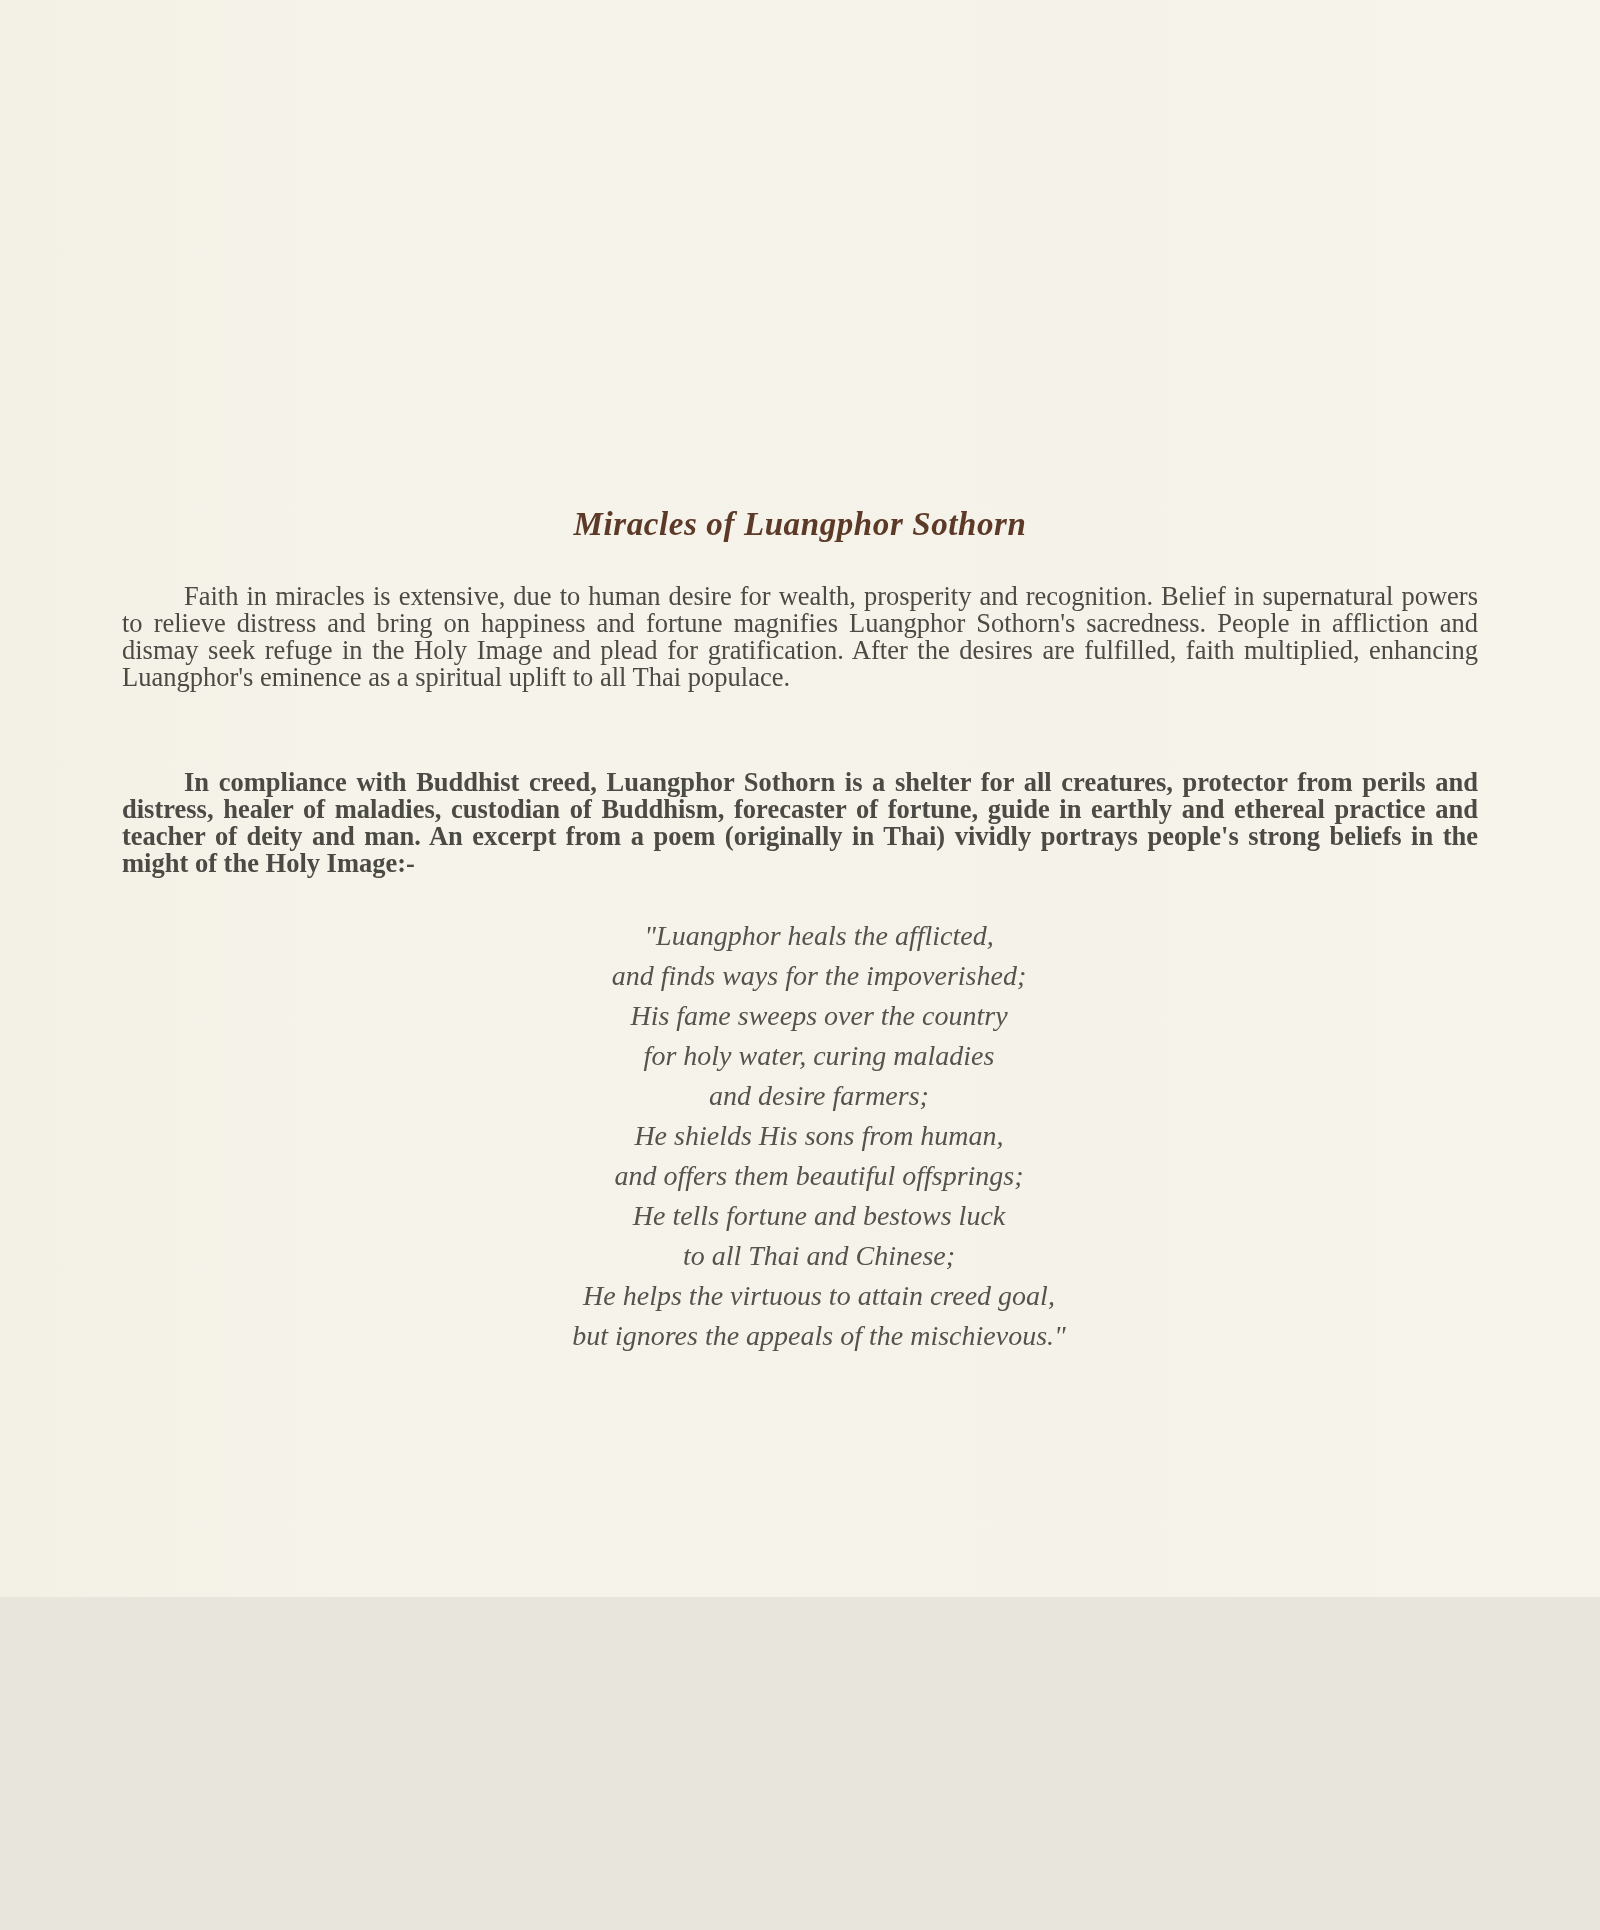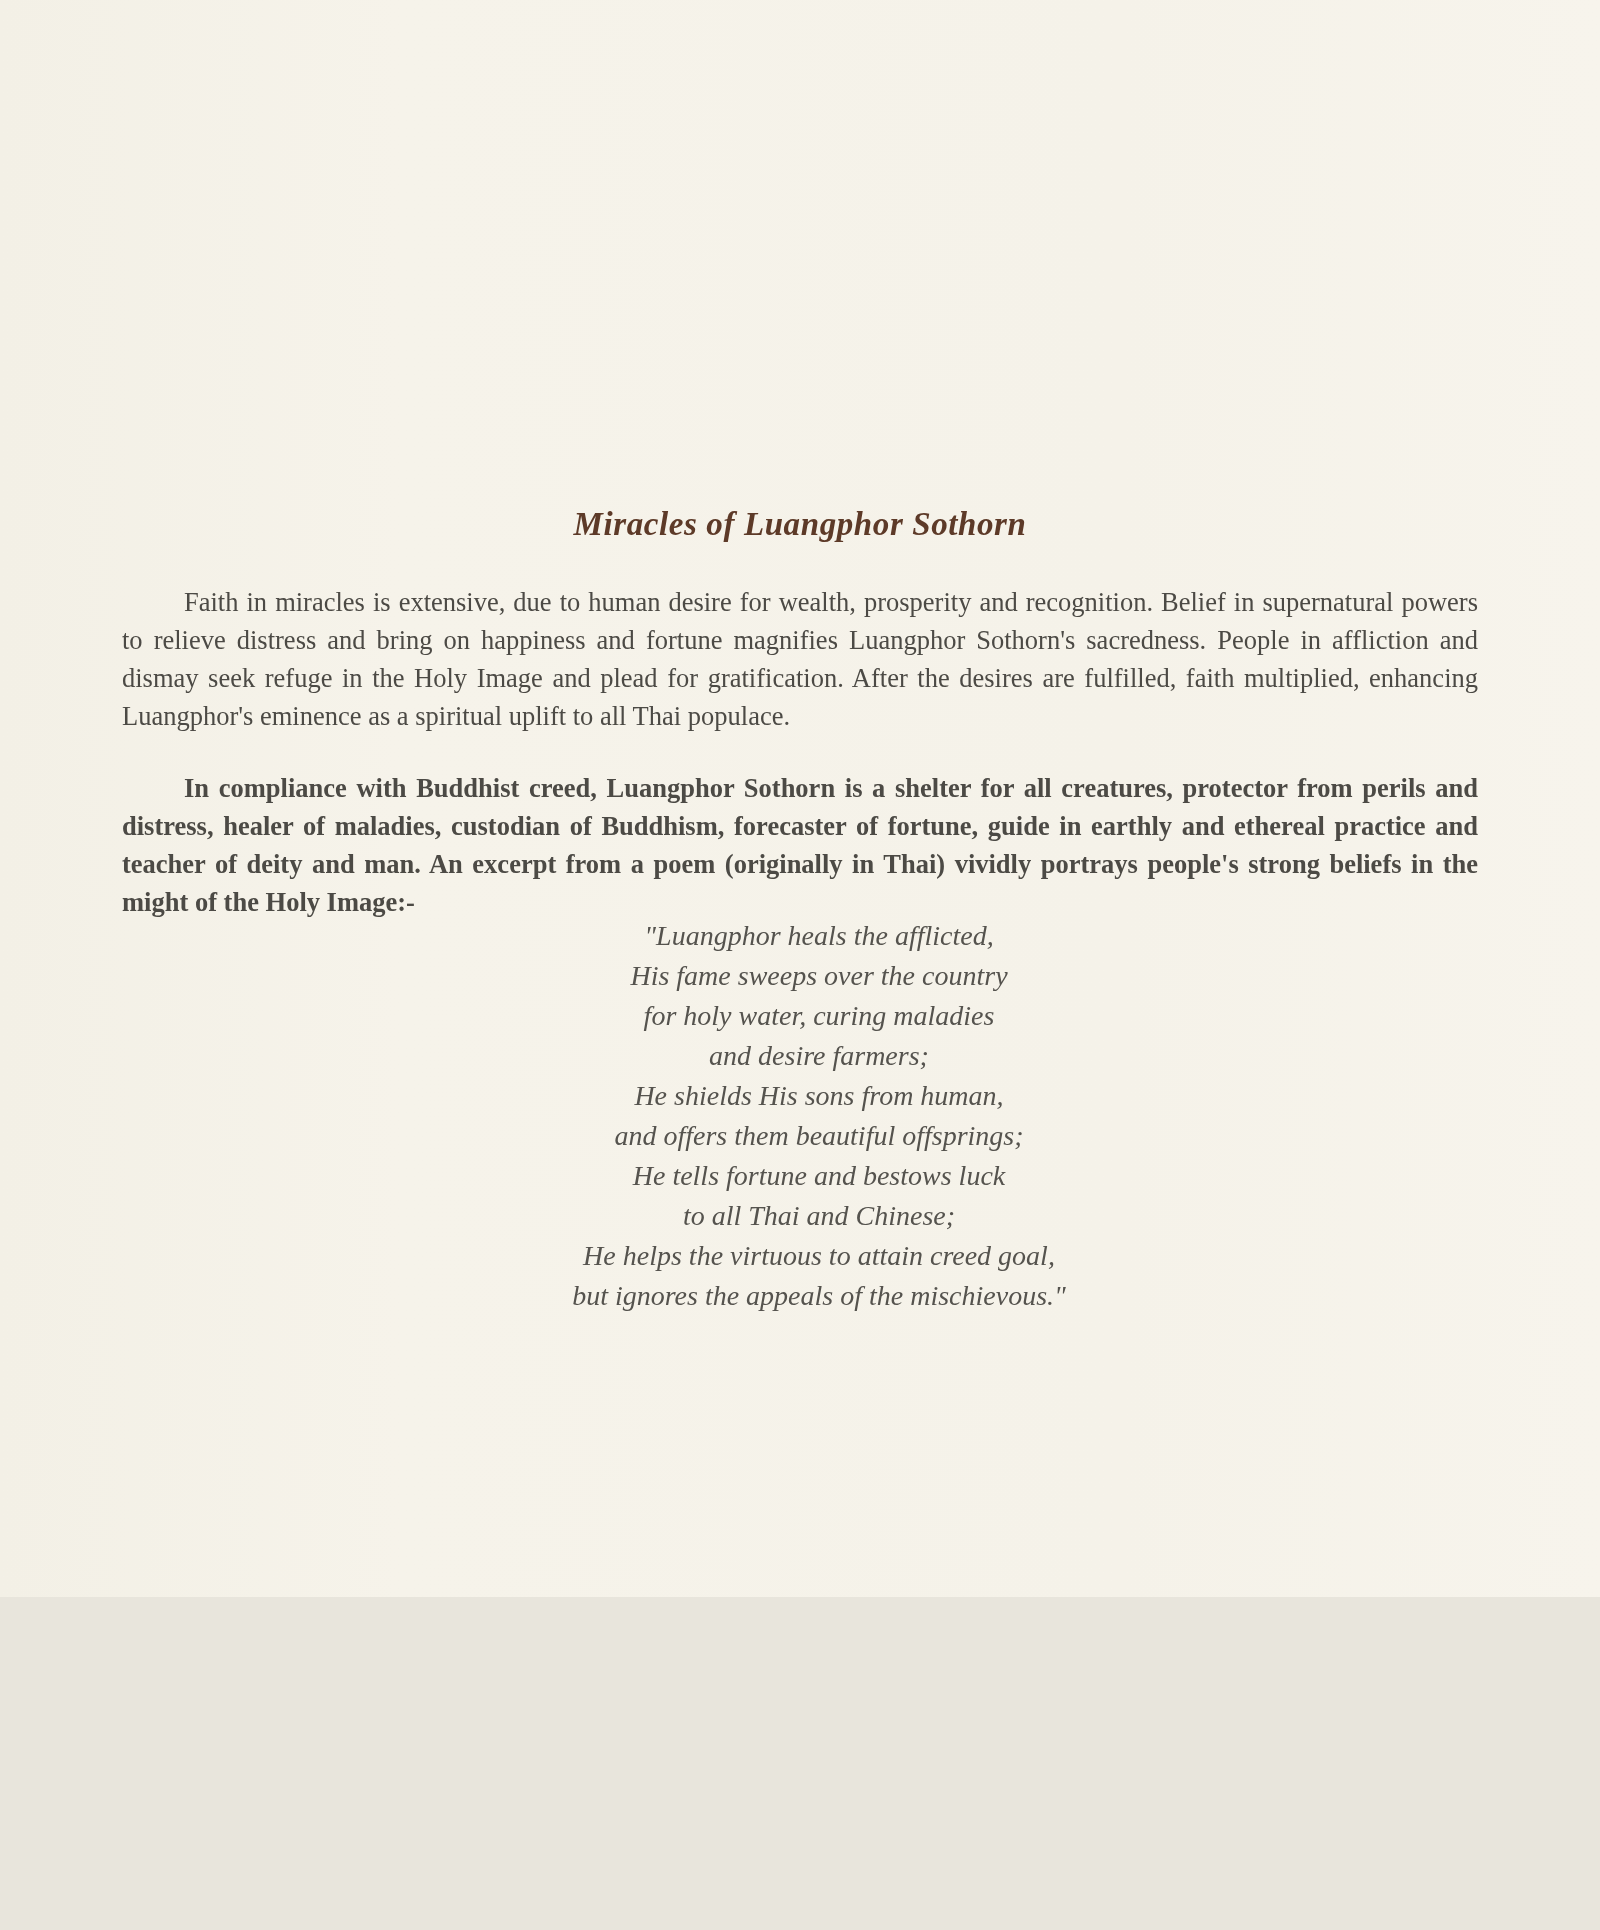--- a/index.html
+++ b/index.html
@@ -27,21 +27,21 @@
     font-weight: bold;
     font-style: italic;
     color: #5d3a28;
     letter-spacing: 0.6px;
   }
   .para {
     position: absolute;
     left: 122px;
     width: 1356px;
     font-size: 26.5px;
-    line-height: 38px;
+    line-height: 27px;
     color: #4c4a45;
     text-align: justify;
     text-indent: 62px;
   }
   .para-1 { top: 556px; }
   .para-2 { top: 742px; font-weight: bold; }
   .poem {
     position: absolute;
     top: 916px;
     left: 122px;
@@ -82,20 +82,21 @@
 <div class="page">
 
   <h1 class="title">Miracles of Luangphor Sothorn</h1>
 
   <p class="para para-1">Faith in miracles is extensive, due to human desire for wealth, prosperity and recognition. Belief in supernatural powers to relieve distress and bring on happiness and fortune magnifies Luangphor Sothorn's sacredness. People in affliction and dismay seek refuge in the Holy Image and plead for gratification. After the desires are fulfilled, faith multiplied, enhancing Luangphor's eminence as a spiritual uplift to all Thai populace.</p>
 
   <p class="para para-2">In compliance with Buddhist creed, Luangphor Sothorn is a shelter for all creatures, protector from perils and distress, healer of maladies, custodian of Buddhism, forecaster of fortune, guide in earthly and ethereal practice and teacher of deity and man. An excerpt from a poem (originally in Thai) vividly portrays people's strong beliefs in the might of the Holy Image:-</p>
 
   <div class="poem">
     <div class="poem-line">"Luangphor heals the afflicted,</div>
+    <div class="poem-line">and finds ways for the impoverished;</div>
     <div class="poem-line">His fame sweeps over the country</div>
     <div class="poem-line">for holy water, curing maladies</div>
     <div class="poem-line">and desire farmers;</div>
     <div class="poem-line">He shields His sons from human,</div>
     <div class="poem-line">and offers them beautiful offsprings;</div>
     <div class="poem-line">He tells fortune and bestows luck</div>
     <div class="poem-line">to all Thai and Chinese;</div>
     <div class="poem-line">He helps the virtuous to attain creed goal,</div>
     <div class="poem-line">but ignores the appeals of the mischievous."</div>
   </div>

